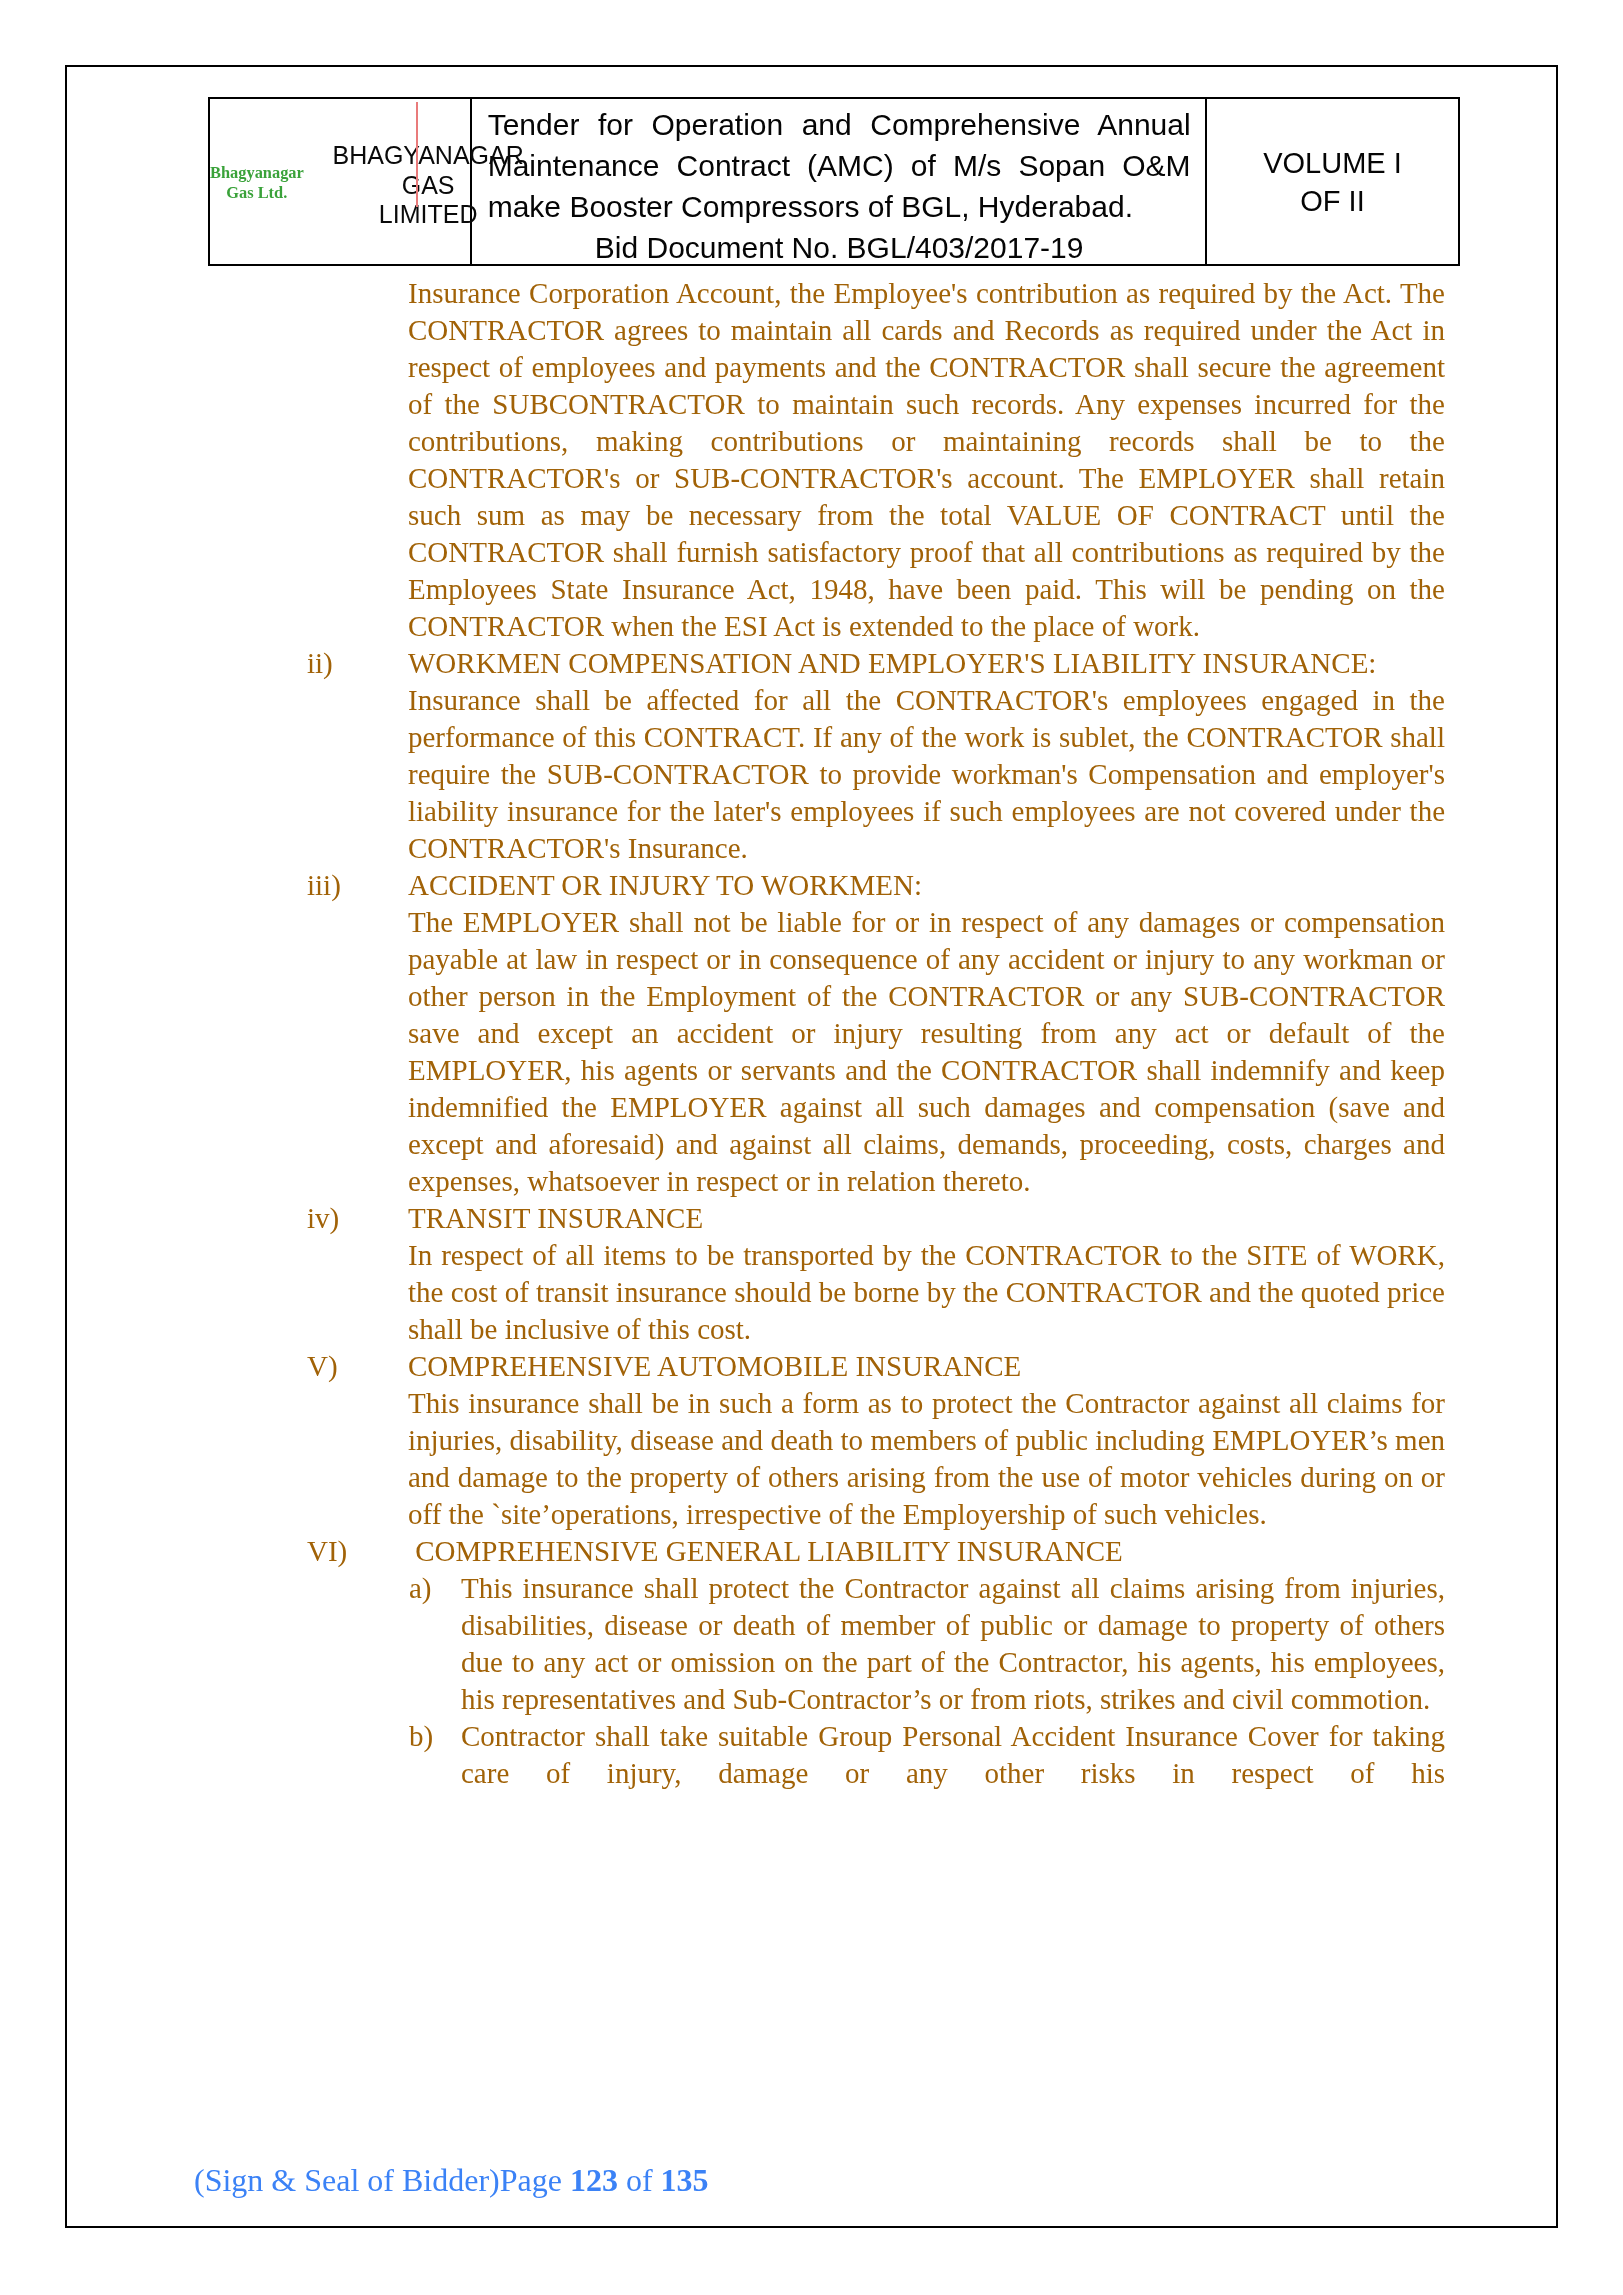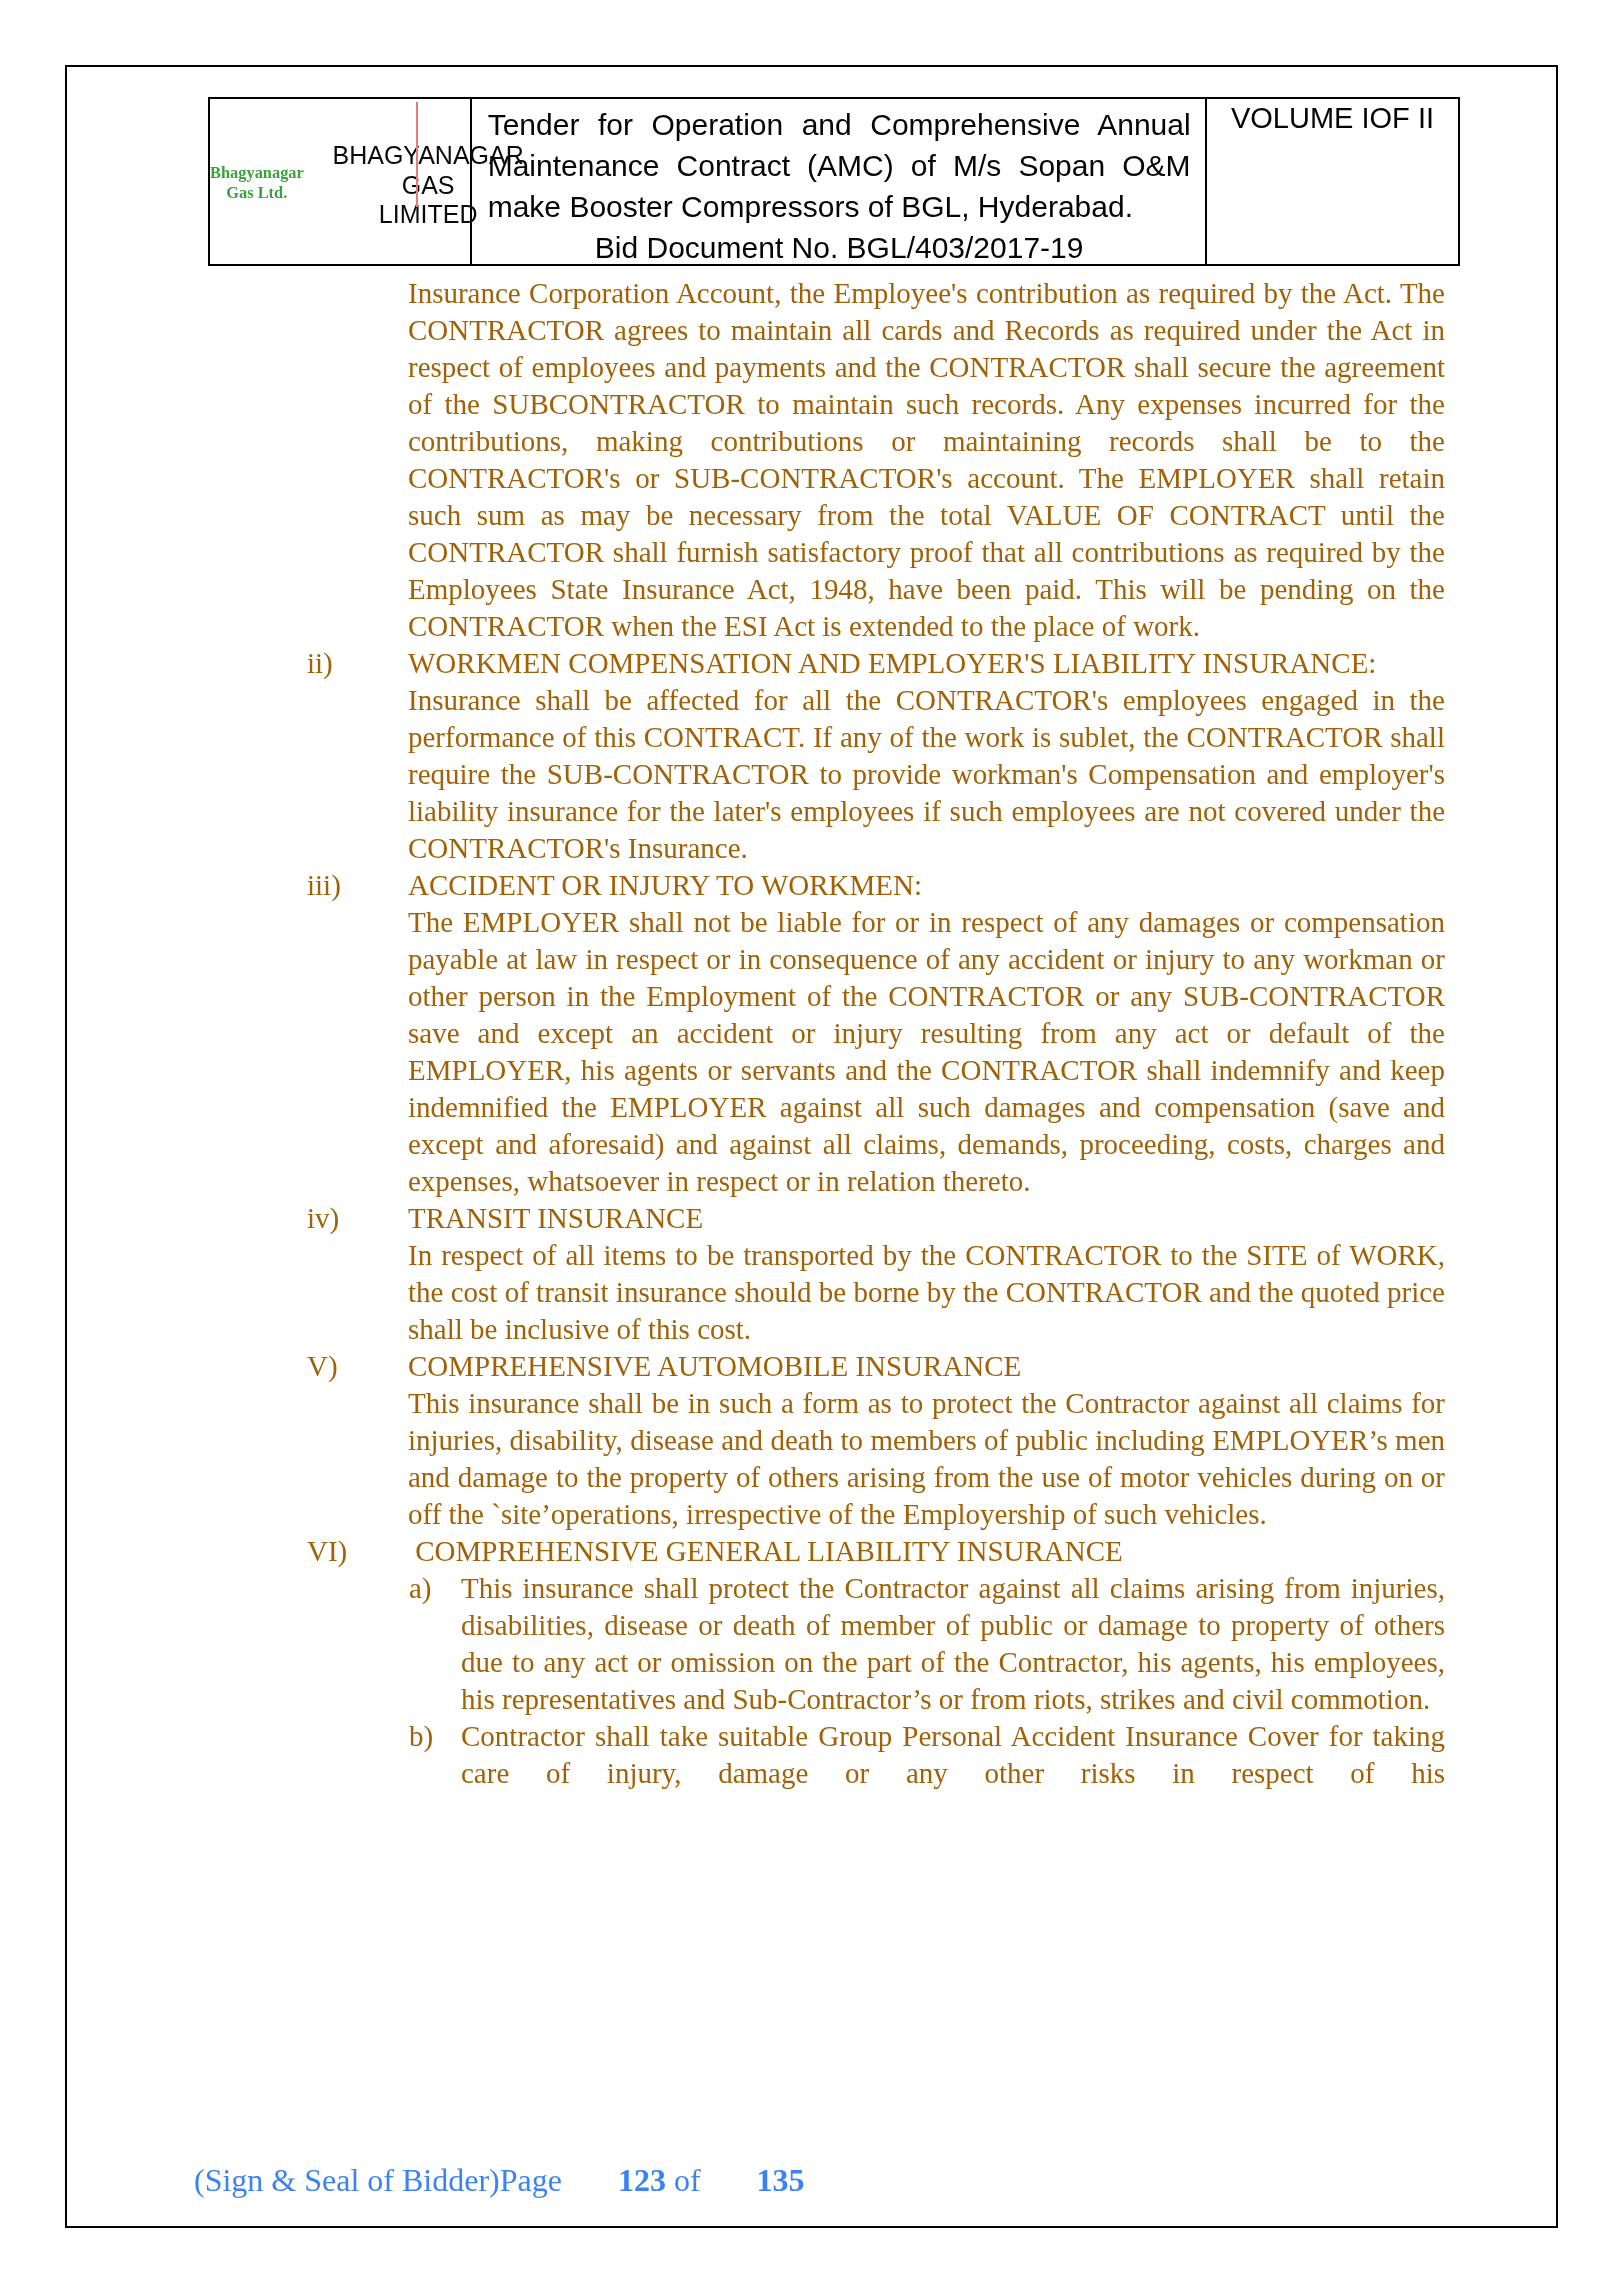--- a/index.html
+++ b/index.html
@@ -32,40 +32,40 @@
     position:absolute;left:206px;top:2.6px;width:2px;height:105px;background:#e97b7b;
   }
   .title-cell{
     width:737px;box-sizing:border-box;border-left:2.6px solid #000;border-right:2.6px solid #000;
     padding:5.2px 14.4px 0 15.7px;font-family:"Liberation Sans",sans-serif;
     font-size:30px;line-height:41px;color:#050505;
   }
   .title-just{text-align:justify;}
   .title-cent{text-align:center;}
   .volume-cell{
-    flex:1;display:flex;flex-direction:row;align-items:flex-start;justify-content:center;
+    flex:1;display:flex;flex-direction:column;align-items:center;justify-content:center;
     font-family:"Liberation Sans",sans-serif;font-size:29px;line-height:38px;color:#050505;
   }
   
   .content{
     position:absolute;left:408px;top:275px;width:1037px;
     font-size:29px;line-height:37px;color:#a16207;
   }
   .paragraph{text-align:justify;}
   .heading-row{position:relative;text-align:justify;white-space:pre-wrap;}
   .item-label{position:absolute;left:-101px;top:0;white-space:nowrap;}
   .subitem{position:relative;margin-left:53px;text-align:justify;}
   .sub-label{position:absolute;left:-52px;top:0;}
   .justify-last{text-align-last:justify;}
   
   .footer{
     position:absolute;left:194px;top:2163px;width:1249px;display:flex;
     justify-content:flex-start;font-size:32px;line-height:34px;color:#3b82f6;
   }
-  .footer b{font-weight:bold;margin-left:48px;}
+  .footer b{font-weight:bold;}
 </style>
 </head>
 <body>
 
 <div class="page-border"></div>
 
 <div class="header-table">
   <div class="logo-cell">
     <svg width="131" height="85" viewBox="0 0 200 130">
       <g fill="#7fc47f">

